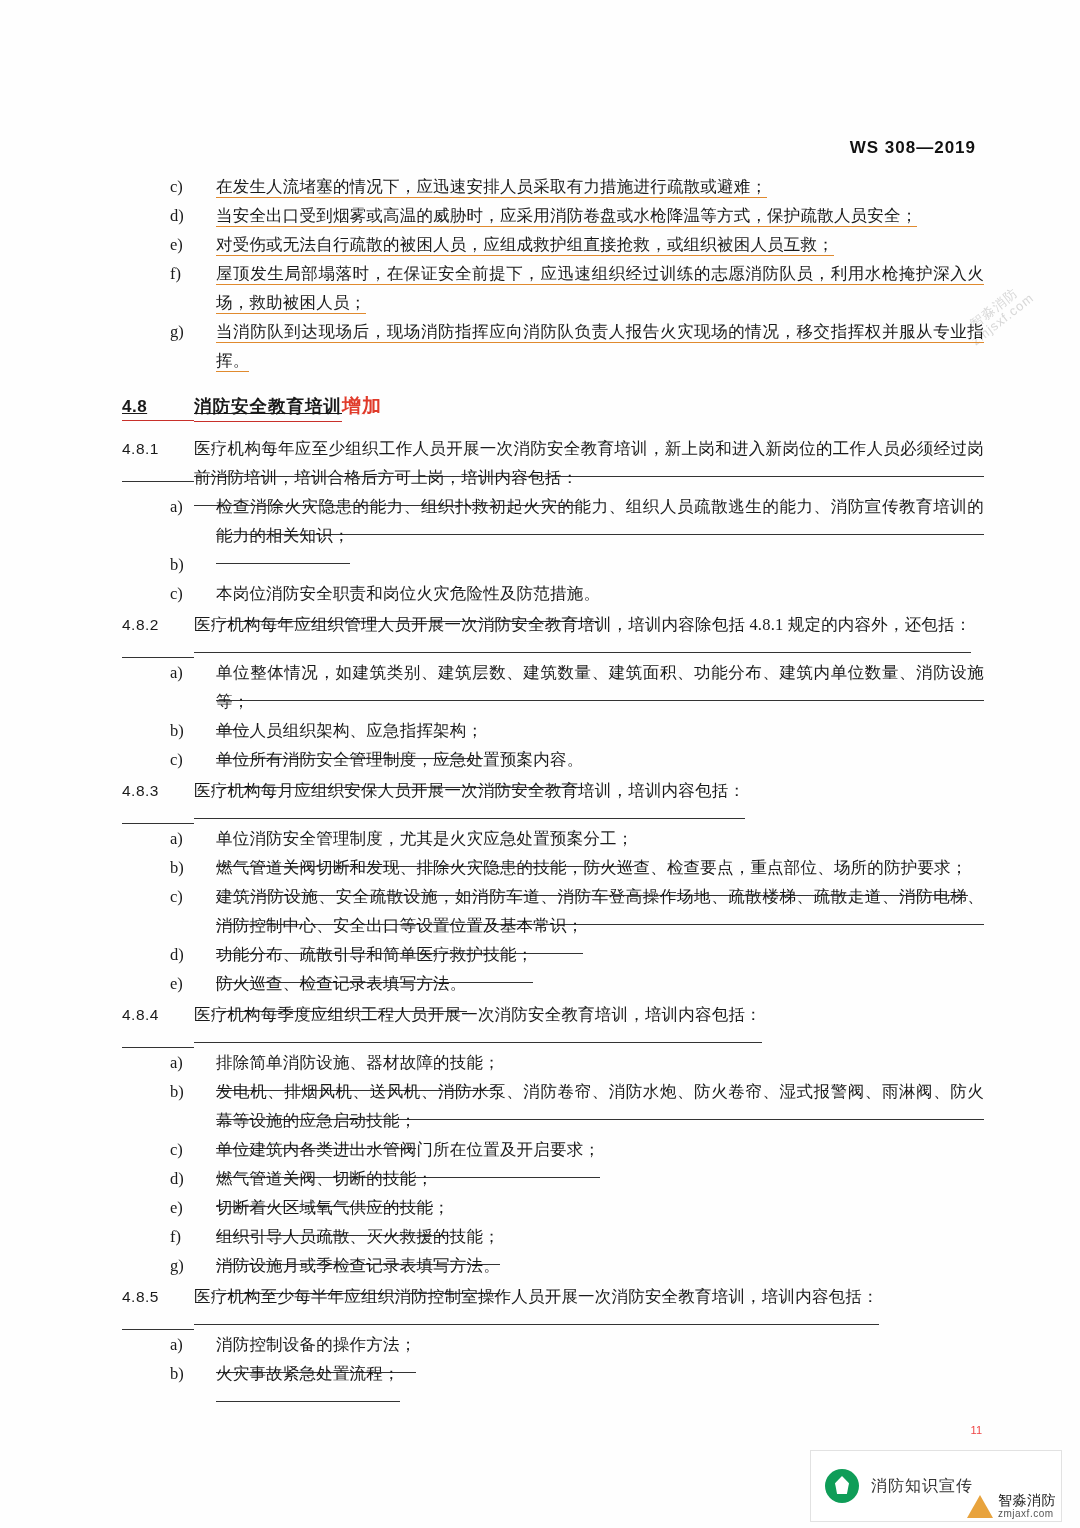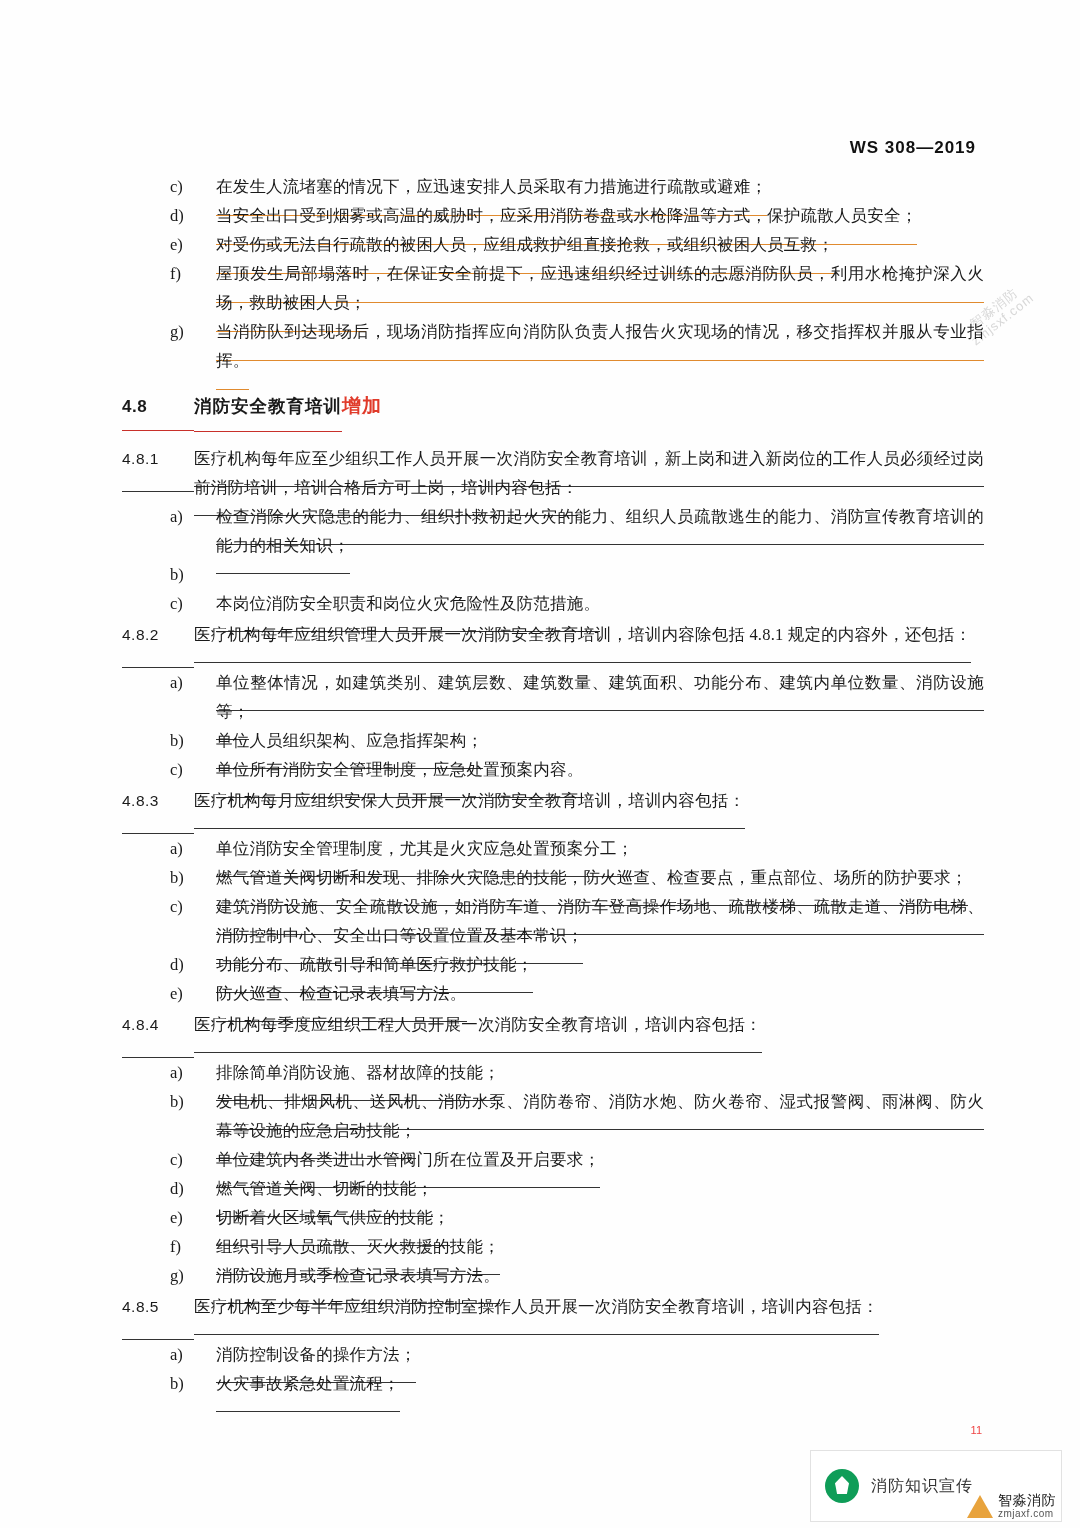--- a/index.html
+++ b/index.html
@@ -53,29 +53,30 @@
     font-family: "Liberation Serif", serif;
   }
   .txt {
     flex: 1;
     text-align: justify;
     letter-spacing: 0.2px;
   }
   
   .ul-orange {
     border-bottom: 1.6px solid #e08a2e;
-    padding-bottom: 19px;
+    padding-bottom: 1px;
   }
   .ul-black {
     border-bottom: 1.3px solid #333;
     padding-bottom: 18px;
   }
   .ul-red {
     border-bottom: 1.8px solid #c8302a;
-    padding-bottom: 13px;
+    padding-bottom: 3px;
+    text-decoration: underline;
   }
   .section-head {
     display: flex;
     align-items: baseline;
     margin-top: 18px;
     margin-bottom: 12px;
   }
   .section-num {
     font-family: "Liberation Sans", sans-serif;
     font-weight: bold;

